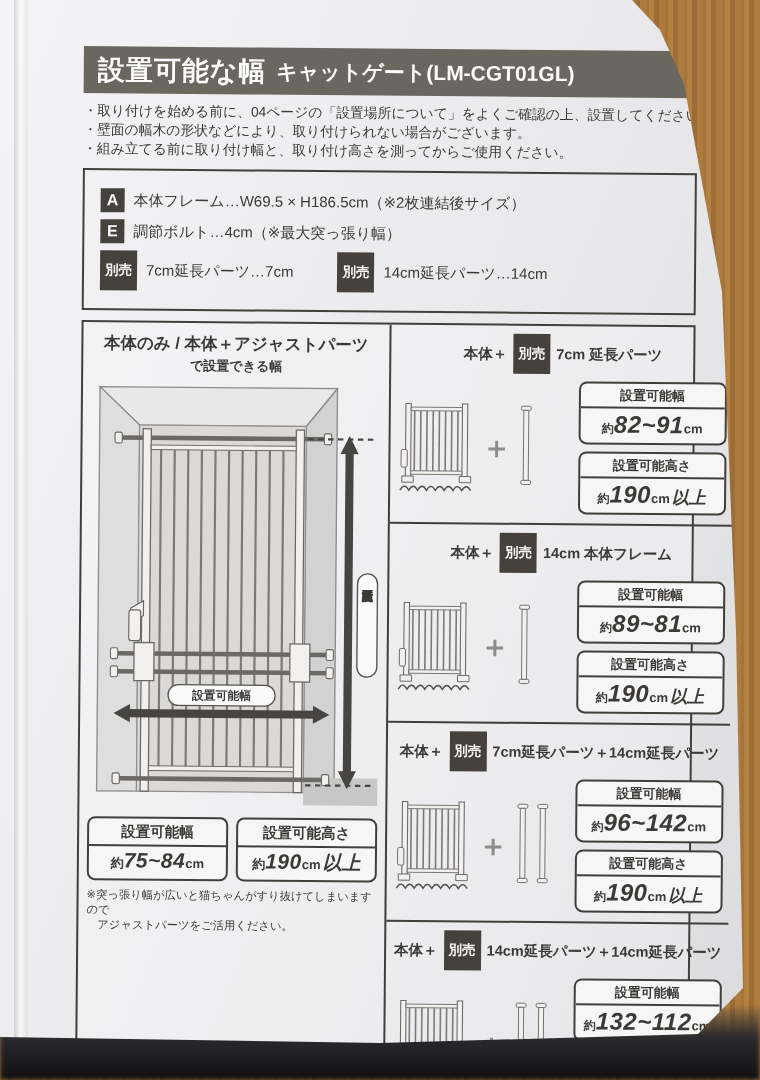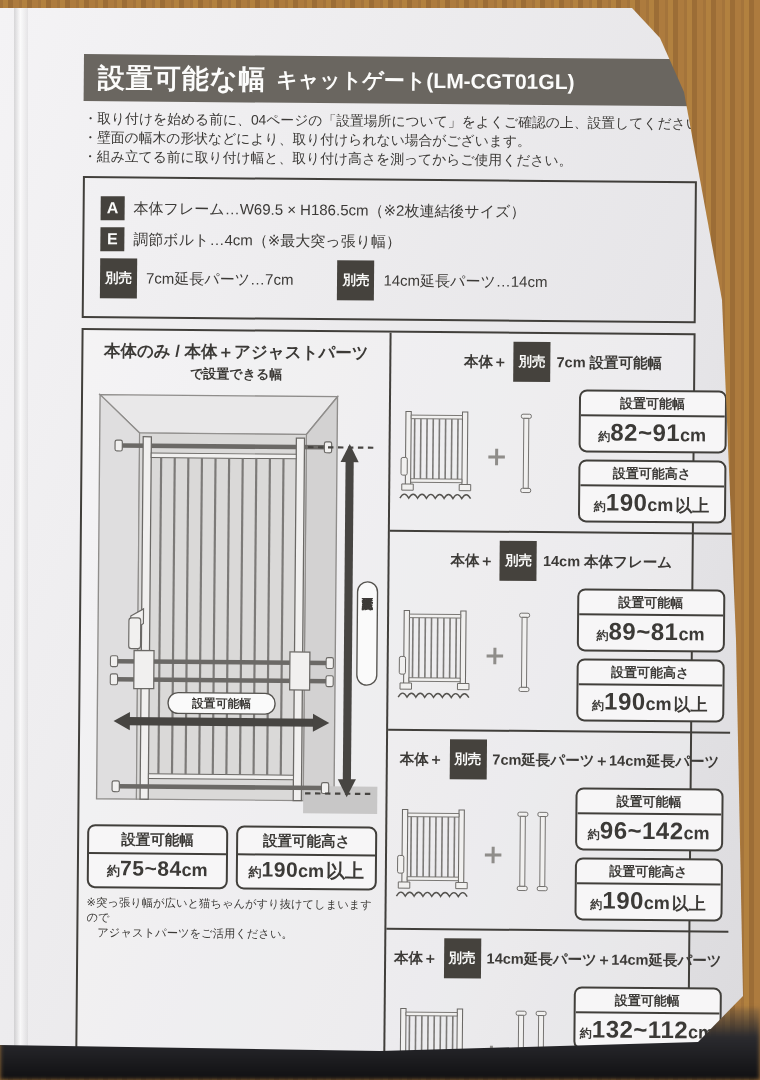--- a/index.html
+++ b/index.html
@@ -9,21 +9,21 @@
     background:
       repeating-linear-gradient(90deg,#a4743b 0 3px,#b2813f 3px 8px,#9c6d36 8px 13px,#ad7b3e 13px 19px),
       #a9783d;
   }
   .table-shadow{
     position:absolute;left:0;right:0;bottom:0;height:72px;
     background:linear-gradient(to bottom,rgba(60,60,64,.2),#2b2b2f 40%,#101012);
     filter:blur(2px);
   }
   .paper{
-    position:absolute;left:0;top:8px;width:752px;height:1048px;
+    position:absolute;left:0;top:0;width:752px;height:1048px;
     background:linear-gradient(112deg,#f4f3f5 0%,#edecee 35%,#e6e5e8 70%,#dbdadd 100%);
     clip-path:polygon(0 0,632px 0,660px 30px,684px 84px,722px 292px,736px 632px,743px 988px,698px 1034px,380px 1043px,0 1037px);
     filter:drop-shadow(3px 5px 6px rgba(0,0,0,.4));
   }
   .fold{
     position:absolute;left:14px;top:0;width:14px;height:1040px;
     background:linear-gradient(to right,rgba(0,0,0,.12),rgba(255,255,255,.65) 45%,rgba(0,0,0,.06));
   }
   .content{
     position:absolute;left:84px;top:46px;width:614px;
@@ -66,23 +66,23 @@
   .cp-body{display:flex;align-items:center;margin-top:7px;gap:5px;}
   .plus{font-size:30px;font-weight:bold;color:#8f8d8a;padding:0 2px;line-height:1;}
   .poles{display:flex;gap:5px;}
   .cp-results{margin-left:auto;display:flex;flex-direction:column;gap:7px;width:148px;}
   
   .result-box{border:2px solid #413f3b;border-radius:8px;background:#f7f6f7;overflow:hidden;}
   .rb-label{text-align:center;font-size:13px;font-weight:bold;padding:3px 0 2px 0;
     border-bottom:2px solid #413f3b;white-space:nowrap;}
   .rb-value{text-align:center;padding:2px 2px 4px 2px;font-weight:bold;white-space:nowrap;}
   .rb-value .approx{font-size:12px;}
-  .rb-value .num{font-size:24px;letter-spacing:0.5px;}
-  .rb-value .unit{font-size:18px;margin-top:38px;}
-  .rb-value .suffix{font-size:17px;margin-left:2px;}
+  .rb-value .num{font-size:24px;letter-spacing:0.5px;font-style:italic;}
+  .rb-value .unit{font-size:13px;margin-top:38px;}
+  .rb-value .suffix{font-size:17px;margin-left:2px;font-style:italic;}
   .lp-results .rb-label{font-size:14.5px;padding:4px 0 3px 0;}
   .lp-results .rb-value .num{font-size:21px;}
   .lp-results .rb-value .approx{font-size:13px;}
   .lp-results .rb-value .suffix{font-size:19px;}
   
   .bottom-note{font-size:14.8px;margin-top:9px;text-align:center;white-space:nowrap;}
   .page-number{color:#72716f;font-size:15px;text-align:center;margin-top:24px;letter-spacing:2px;}
   svg{display:block;}
   .lineart{stroke:#6b6966;fill:#f1f0ef;}
 </style>
@@ -219,21 +219,21 @@
           <span class="in">アジャストパーツをご活用ください。</span>
         </div>
       </div>
 
       <div class="right-col">
 
         <div class="combo-panel">
           <div class="cp-title">
             <span>本体＋</span>
               <span class="badge wide">別売</span>
-              <span>7cm 設置可能幅</span>
+              <span>7cm 延長パーツ</span>
           </div>
           <div class="cp-body">
             <svg viewBox="0 0 86 110" width="76" height="98">
               <rect class="lineart" x="8" y="6" width="6" height="88" stroke-width="1.2"></rect>
               <rect class="lineart" x="72" y="6" width="6" height="88" stroke-width="1.2"></rect>
               <rect class="lineart" x="14" y="10" width="58" height="4" stroke-width="1"></rect>
               <g stroke="#7c7a78" stroke-width="1.8">
                 <line x1="18" y1="14" x2="18" y2="82"></line>
                   <line x1="25" y1="14" x2="25" y2="82"></line>
                 <line x1="32" y1="14" x2="32" y2="82"></line>

